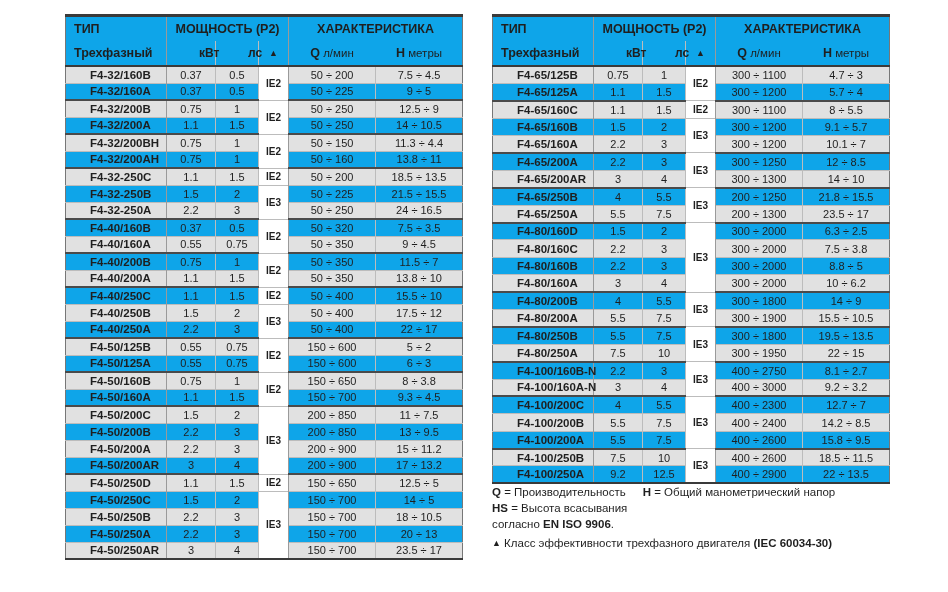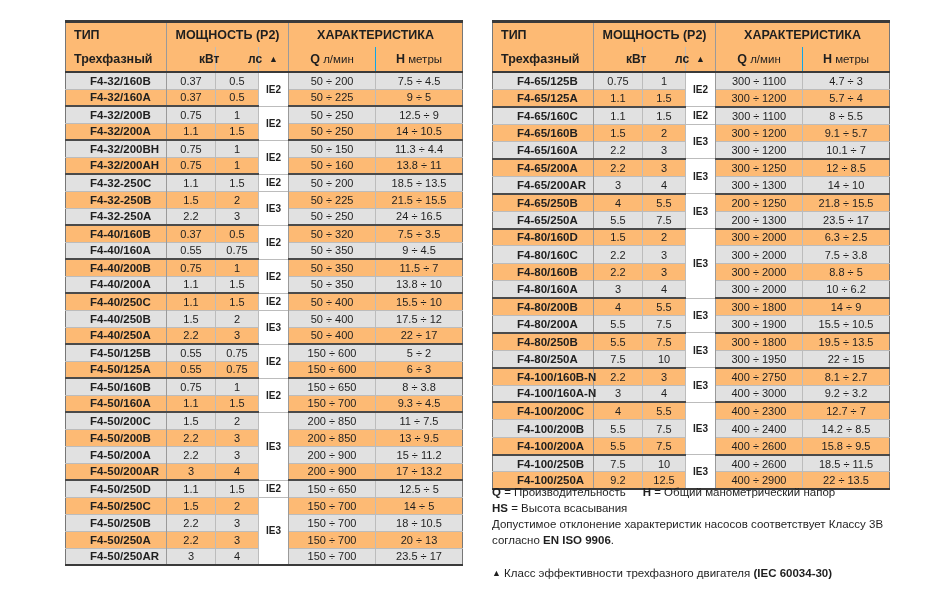--- a/index.html
+++ b/index.html
@@ -1,20 +1,20 @@
 <!DOCTYPE html>
 <html><head>
 <meta charset="utf-8">
 <style>
   * { margin:0; padding:0; box-sizing:border-box; }
   html,body { width:948px; height:592px; background:#ffffff;
     font-family:"Liberation Sans", sans-serif; color:#1f1f1f; }
   #page { position:relative; width:948px; height:592px; background:#fff; overflow:hidden; }
 
-  .spec-table { position:absolute; top:20px; border-collapse:collapse; table-layout:fixed; background:#fdba74; }
+  .spec-table { position:absolute; top:14px; border-collapse:collapse; table-layout:fixed; background:#0ea5e9; }
   #table-left  { left:65px;  width:397px; }
   #table-right { left:492px; width:396px; }
 
   table { border-top:3px solid #3a3a3a; border-bottom:2px solid #3a3a3a;
           border-left:1px solid #777; border-right:1px solid #777; }
   col.w1{width:101px} col.w2{width:49px} col.w3{width:43px}
   col.w4{width:30px} col.w5{width:87px} col.w6{width:87px}
 
   th { font-weight:bold; border:none; white-space:nowrap; }
   .th-type { text-align:left; padding-left:8px; font-size:12.5px;
@@ -43,21 +43,21 @@
   td.ie-cell { background:#fff; font-weight:bold; font-size:10px;
                border-left:1px solid #bcbcbc; border-right:1px solid #9a9a9a; }
   td.q-cell { border-right:1px solid #bcbcbc; }
   tr.shaded td { background:#e1e1e1; }
   tr.shaded td.ie-cell { background:#fff; }
 
   .footnotes { position:absolute; left:492px; top:484px; width:446px;
                font-size:11.5px; line-height:16px; color:#1f1f1f; }
   .footnotes .b { font-weight:bold; }
   .fn-h { margin-left:17px; }
-  .fn-eff { margin-top:17px; }
+  .fn-eff { margin-top:3px; }
   .fn-eff .tri { font-size:9px; position:relative; top:-1px; }
 </style>
 </head>
 <body>
 
 <div id="page">
 
   <table id="table-left" class="spec-table">
     <colgroup>
         <col class="w1">
@@ -514,21 +514,20 @@
       </tbody>
   </table>
 
   <div class="footnotes">
     <div class="fn-line">
       <span class="b">Q</span><span> = Производительность</span><span class="fn-h"><span class="b">H</span><span> = Общий манометрический напор</span></span>
     </div>
     <div class="fn-line">
       <span class="b">HS</span><span> = Высота всасывания</span>
     </div>
-    <div class="fn-line">Допустимое отклонение характеристик насосов соответствует Классу 3B</div>
     <div class="fn-line">
       <span>согласно </span><span class="b">EN ISO 9906</span><span>.</span>
     </div>
     <div class="fn-line fn-eff">
       <span class="b tri">▲</span><span> Класс эффективности трехфазного двигателя </span><span class="b">(IEC 60034-30)</span>
     </div>
   </div>
 
 </div>
 

